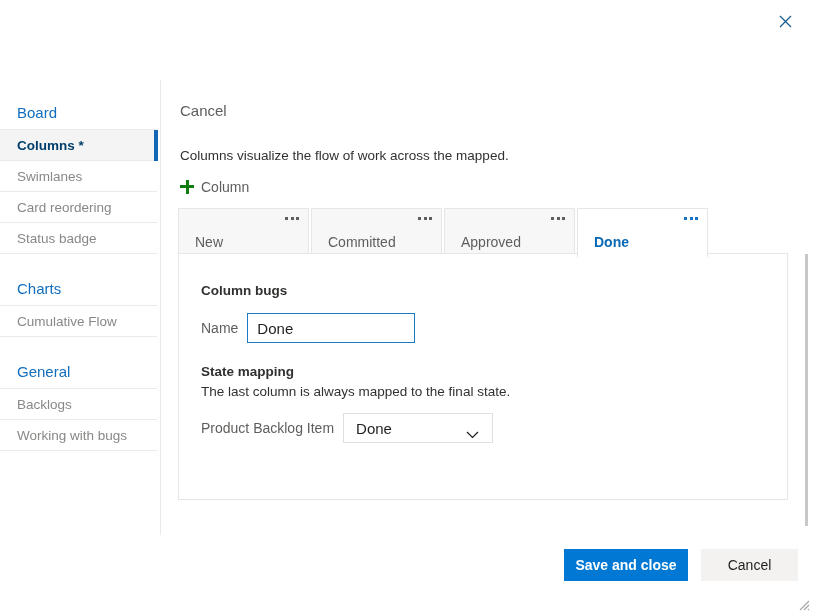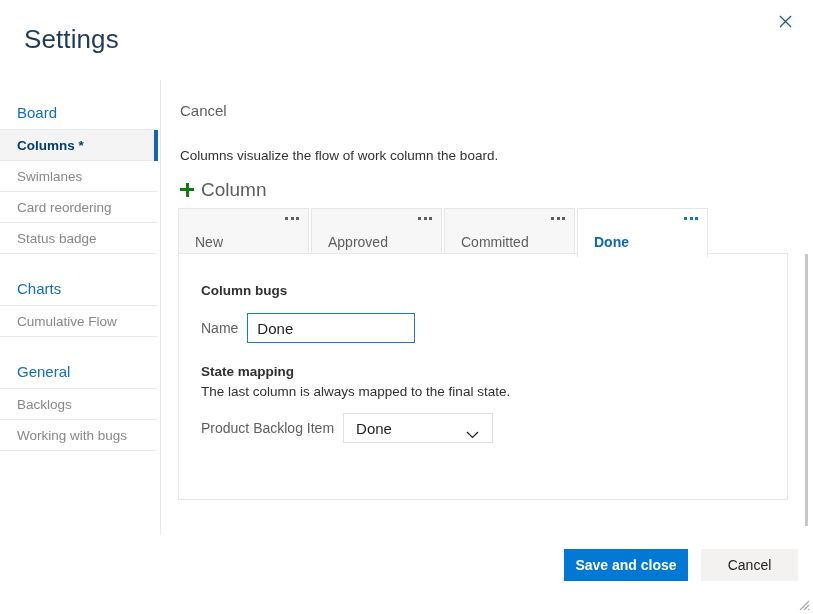--- a/index.html
+++ b/index.html
@@ -114,21 +114,21 @@
   .content-desc {
     position: absolute;
     left: 19px; top: 68px;
     font-size: 13.5px;
     color: #323130;
   }
   .add-column {
     position: absolute;
     left: 19px; top: 99px;
     display: flex; align-items: center;
-    font-size: 19px;
+    font-size: 14px;
     color: #605e5c;
     cursor: pointer;
   }
   .plus-icon {
     display: inline-block;
     width: 14px; height: 14px;
     position: relative;
     margin-right: 7px;
   }
   .plus-icon::before, .plus-icon::after {
@@ -290,21 +290,20 @@
     width: 14px; height: 14px;
     cursor: nwse-resize;
   }
 </style>
 </head>
 <body>
 
 <div class="dialog">
 
   <div class="dialog-header">
-    <div class="dialog-title">Settings</div>
     <div class="close-button">
       <span>
         <svg width="13" height="13" viewBox="0 0 13 13">
           <path d="M1 1 L12 12 M12 1 L1 12" stroke="#1b5d8f" stroke-width="1.3" fill="none"></path>
         </svg>
       </span>
     </div>
   </div>
 
   <div class="body-area">
@@ -341,46 +340,46 @@
       <div class="nav-item">
         <span>Working with bugs</span>
       </div>
 
       <div class="sidebar-divider"></div>
     </div>
 
     <div class="content">
 
       <div class="content-title">Cancel</div>
-      <div class="content-desc">Columns visualize the flow of work column the board.</div>
+      <div class="content-desc">Columns visualize the flow of work across the mapped.</div>
 
       <div class="add-column">
         <span class="plus-icon"></span>
         <span>Column</span>
       </div>
 
       <div class="tabs">
         <div class="tab">
           <span class="tab-label">New</span>
           <span class="tab-menu">
               <i></i>
               <i></i>
               <i></i>
             </span>
         </div>
         <div class="tab">
+          <span class="tab-label">Committed</span>
+          <span class="tab-menu">
+              <i></i>
+              <i></i>
+              <i></i>
+            </span>
+        </div>
+        <div class="tab">
           <span class="tab-label">Approved</span>
-          <span class="tab-menu">
-              <i></i>
-              <i></i>
-              <i></i>
-            </span>
-        </div>
-        <div class="tab">
-          <span class="tab-label">Committed</span>
           <span class="tab-menu">
               <i></i>
               <i></i>
               <i></i>
             </span>
         </div>
         <div class="tab active">
           <span class="tab-label">Done</span>
           <span class="tab-menu">
               <i></i>

